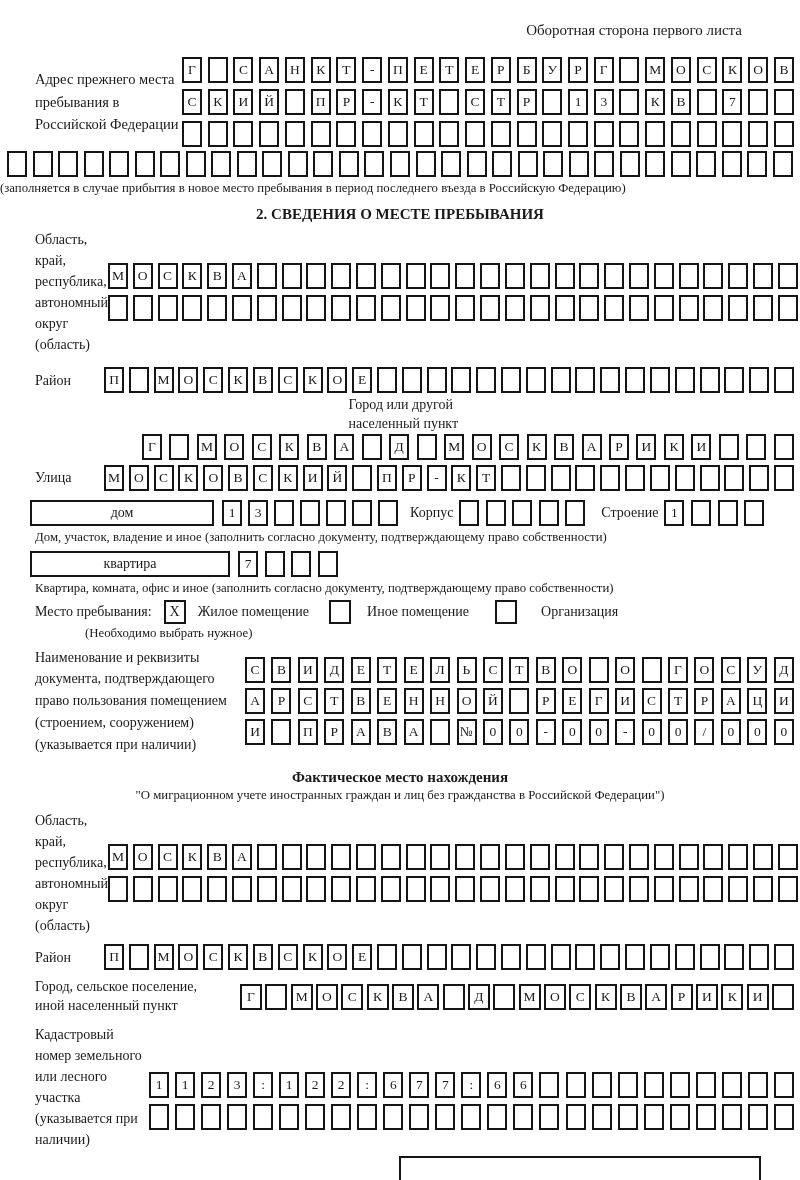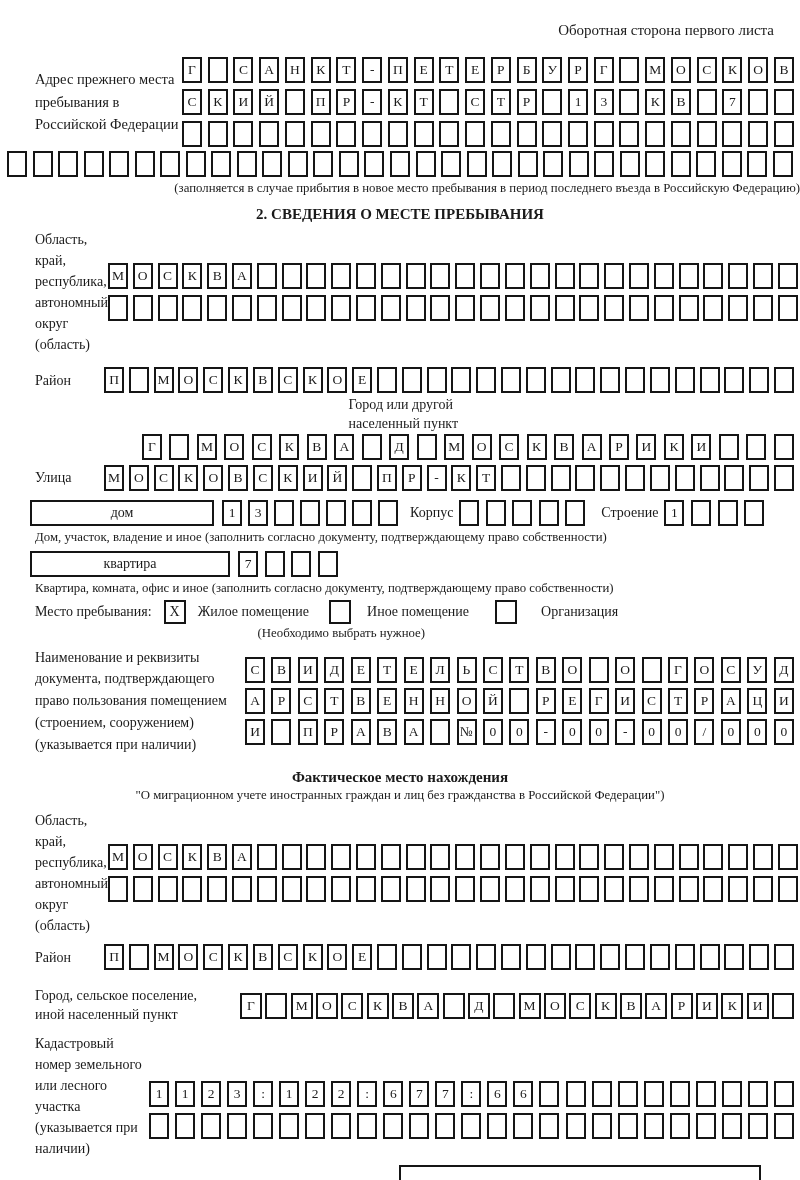--- a/index.html
+++ b/index.html
@@ -4,21 +4,21 @@
 <style>
   * { margin:0; padding:0; box-sizing:border-box; }
   html,body { background:#ffffff; }
   body {
     width:800px; height:1180px; overflow:hidden;
     font-family:"Liberation Serif", serif;
     color:#1a1a1a;
   }
   .page { position:relative; width:800px; height:1180px; padding-top:22px; }
 
-  .header-note { text-align:right; padding-right:26px; font-size:15px; }
+  .header-note { text-align:right; padding-right:58px; font-size:15px; }
 
   
   .cellrow { display:flex; justify-content:space-between; }
   .cell {
     flex:none; width:20px; height:26px; border:2px solid #151515;
     display:flex; align-items:center; justify-content:center;
     font-size:13.5px; line-height:1; background:#fff;
   }
   .cells-24 { width:612px; }
   .cells-31 { width:786px; margin:4px auto 0 auto; }
@@ -32,21 +32,21 @@
   .cells-5 { width:126px; }
   .cells-4 { width:100px; }
 
   .rowstack { display:flex; flex-direction:column; gap:6px; }
 
   .field { display:flex; align-items:center; }
   .field.center { align-items:center;border-radius:13px; }
   .field .flabel { font-size:14px; line-height:1.5; margin-left:35px; }
   .field .fcells { margin-left:auto; margin-right:6px; }
 
-  .note-center { text-align:right; font-size:12.8px; margin-top:4px; }
+  .note-center { text-align:left; font-size:12.8px; margin-top:4px; }
   .sec-title { text-align:center; font-weight:bold; font-size:15px; margin-top:10px; }
 
   .namedbox {
     height:26px; border:2px solid #151515; display:flex;
     align-items:center; justify-content:center; font-size:14px; background:#fff;
   }
   .inline-row { display:flex; align-items:center; margin-left:30px; }
   .small-caption { font-size:12.8px; margin-left:35px; margin-top:4px; }
   .inline-label { font-size:14px; }
 
@@ -574,21 +574,21 @@
         <span class="cell"></span>
         <span class="cell"></span>
         <span class="cell"></span>
         <span class="cell"></span>
         <span class="cell"></span>
         <span class="cell"></span>
         <span class="cell"></span>
       </div>
   </div>
 
-  <div class="field center" style="margin-top:17px;gap:34px;">
+  <div class="field center" style="margin-top:8px;gap:34px;">
     <div class="flabel" style="width:200px; line-height:1.35;">Город, сельское поселение, иной населенный пункт</div>
     <div class="cellrow cells-fcity fcells">
         <span class="cell">Г</span>
         <span class="cell"></span>
         <span class="cell">М</span>
         <span class="cell">О</span>
         <span class="cell">С</span>
         <span class="cell">К</span>
         <span class="cell">В</span>
         <span class="cell">А</span>

